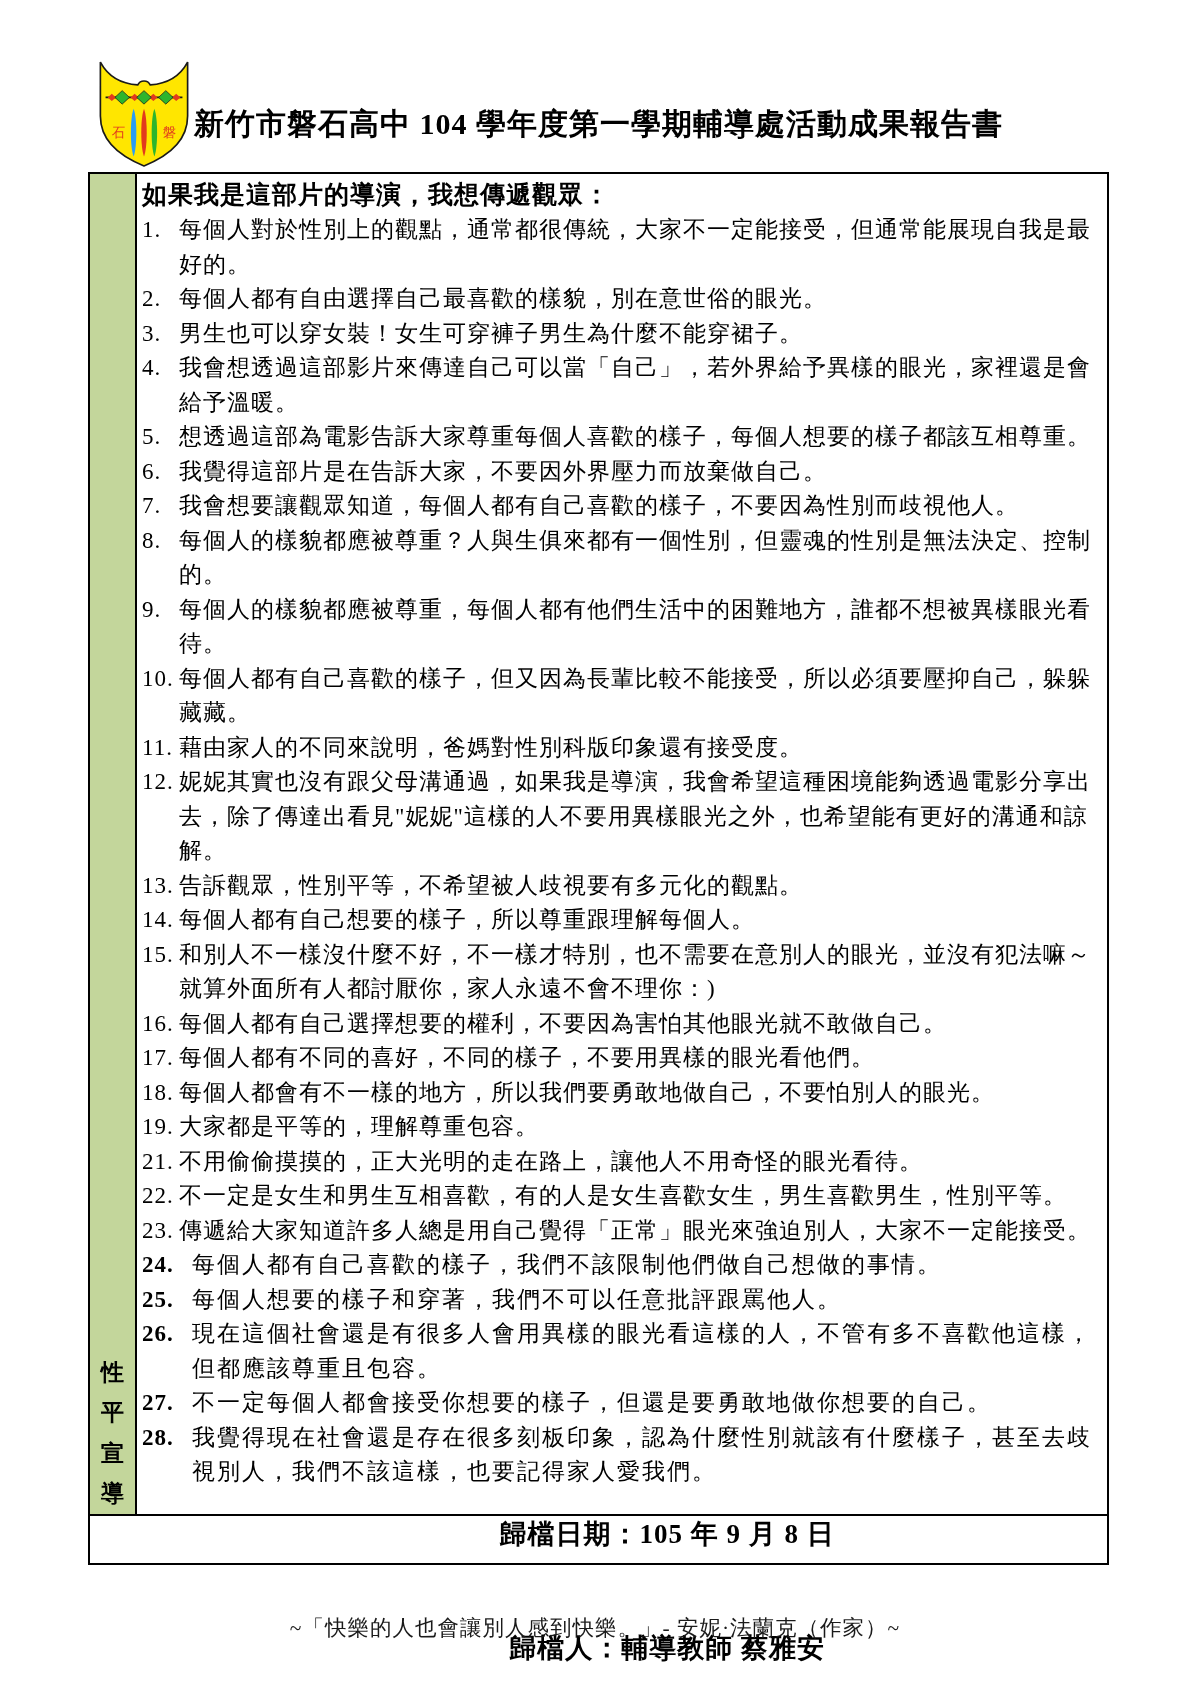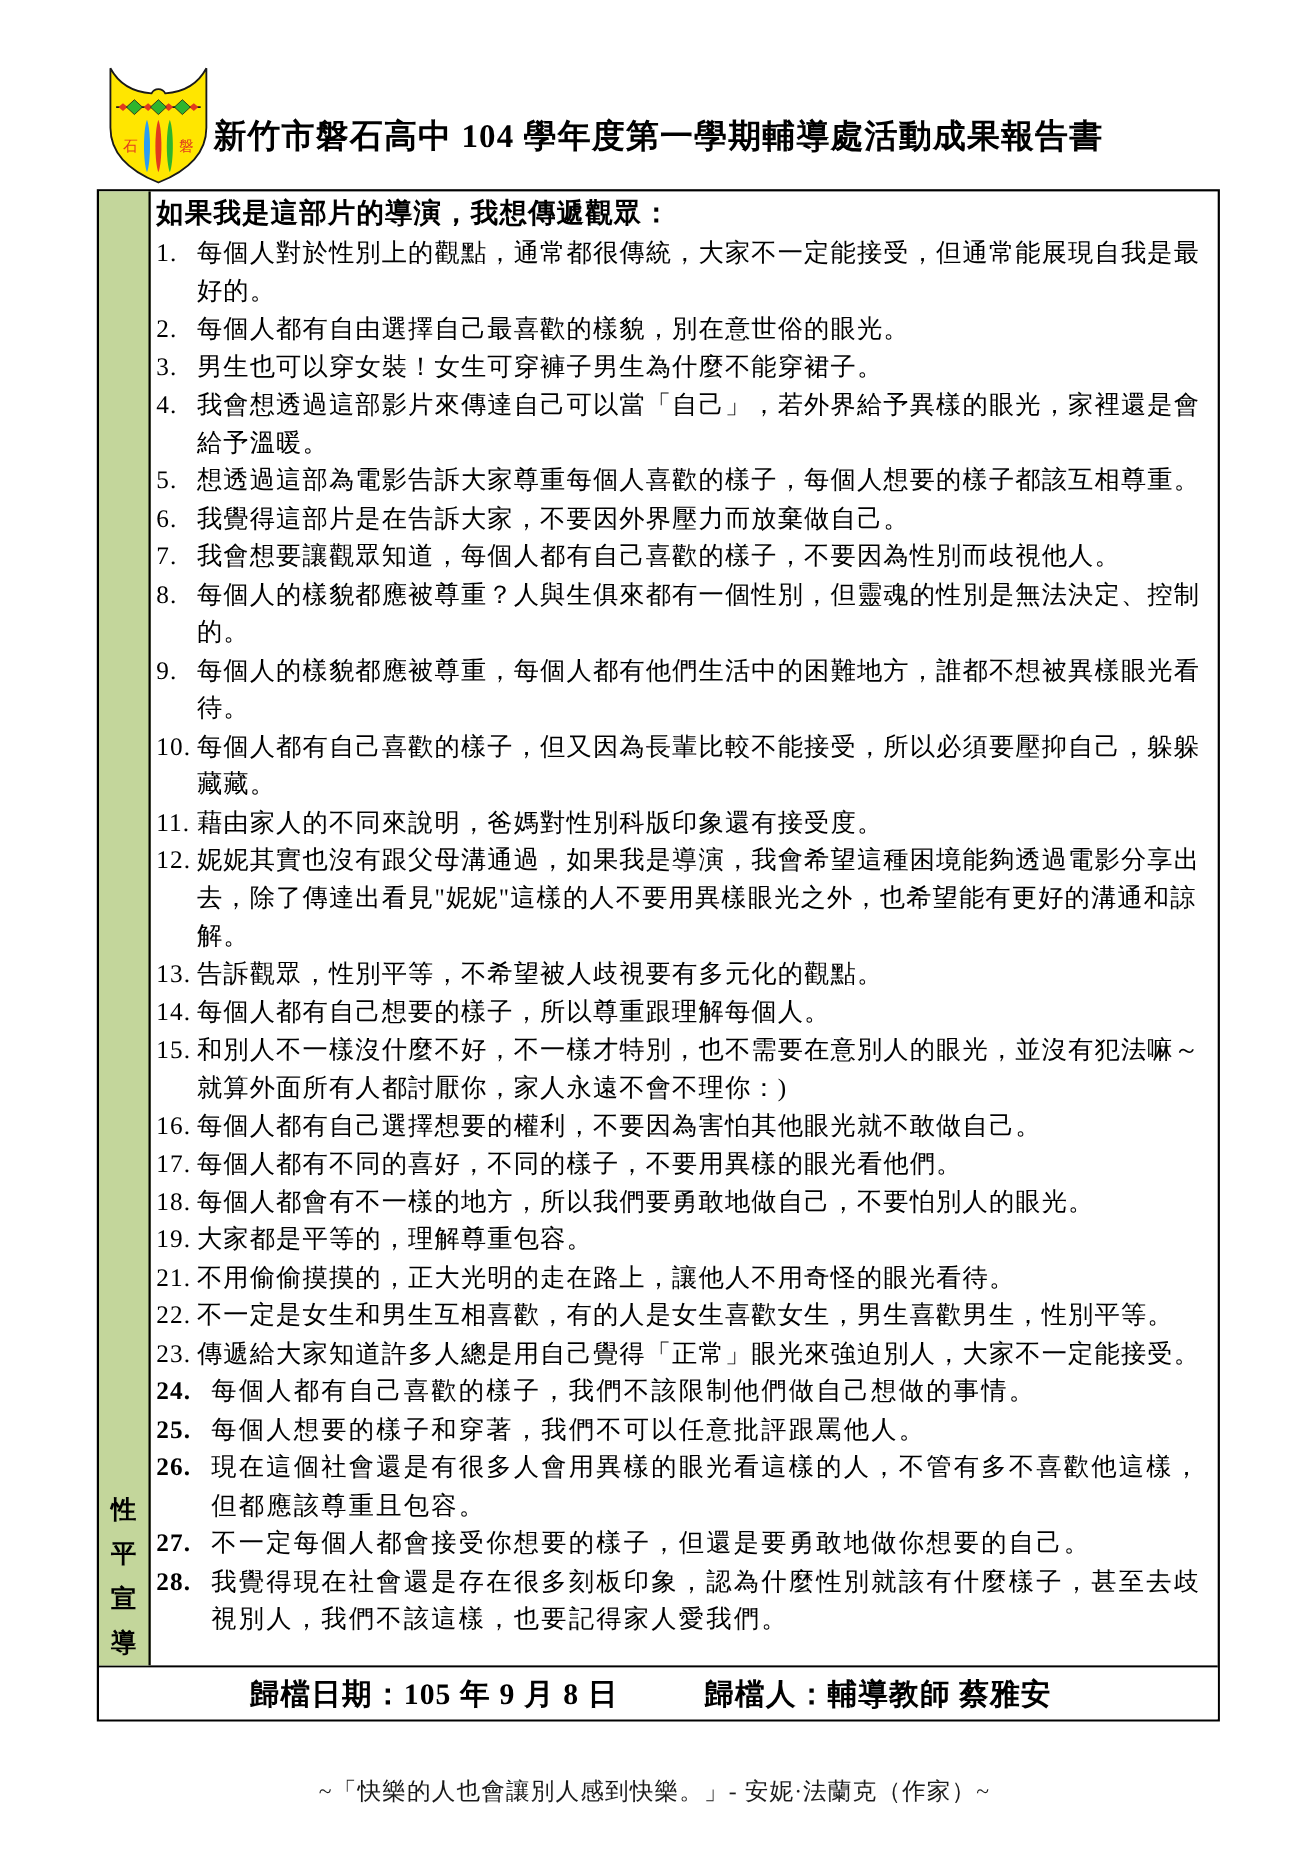--- a/index.html
+++ b/index.html
@@ -34,20 +34,21 @@
   }
   .list-row { display:flex; font-size:23px; line-height:34.5px; letter-spacing:1px; }
   .num { width:37px; flex-shrink:0; }
   .txt { flex:1; }
   .bold-item .num { font-weight:bold; width:50px; }
   .bold-item .txt { letter-spacing:2px; }
   .footer-row {
     display:flex; align-items:center; height:47px; font-size:27px;
     font-weight:bold; padding-left:137px; gap:78px; letter-spacing:1px;
     background:#ffffff;
+    flex-direction:column;
   }
   .quote {
     position:absolute; left:0; top:1573px; width:100%; text-align:center;
     font-size:21.5px; letter-spacing:1px; color:#1a1a1a;margin-top:40px;
   }
 </style>
 </head>
 <body>
 
 <div class="page">

